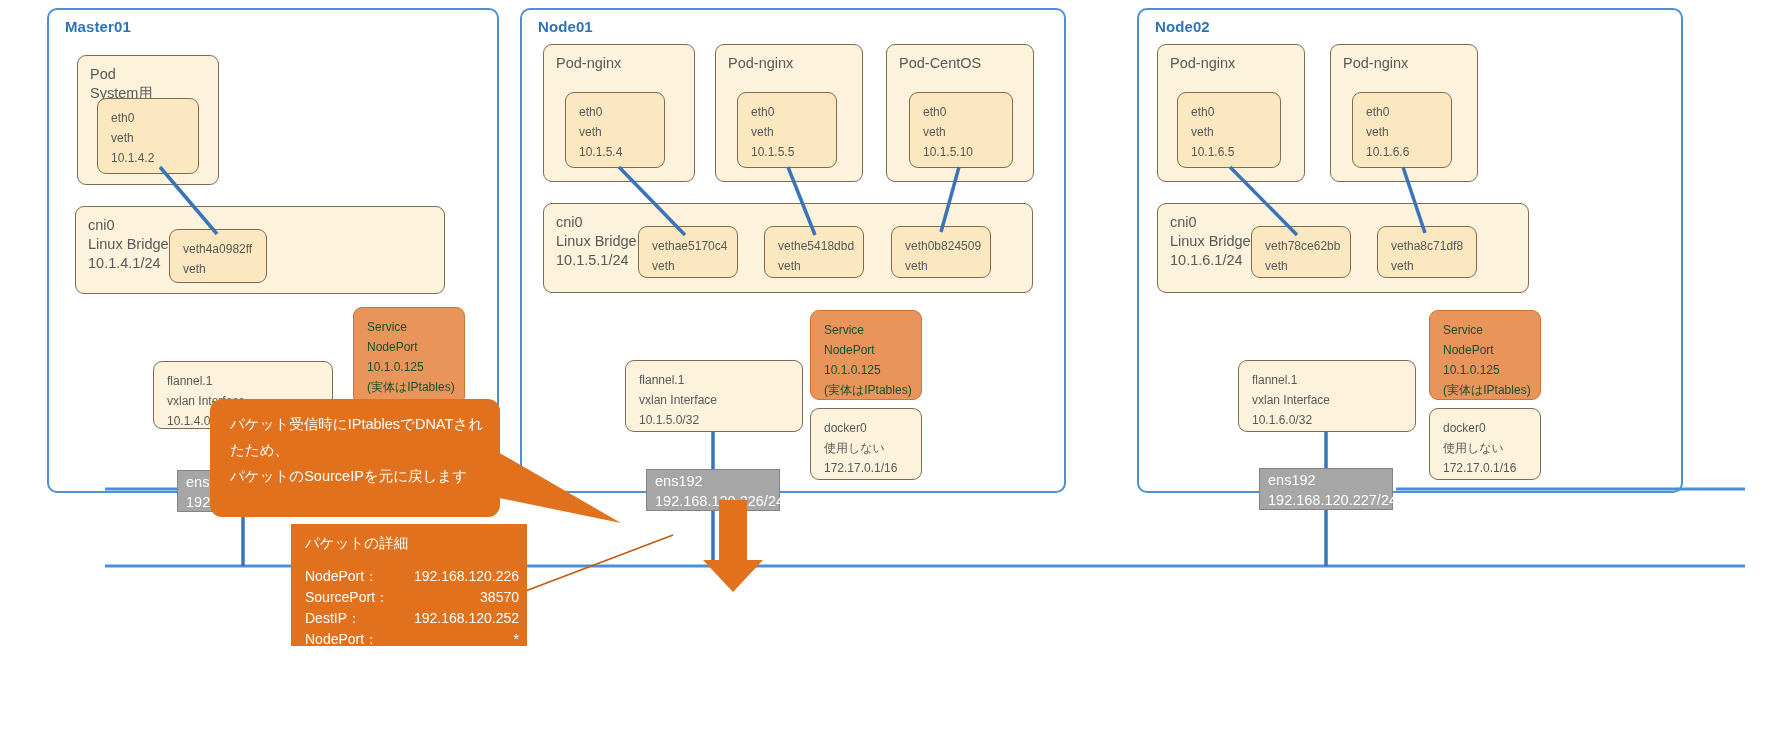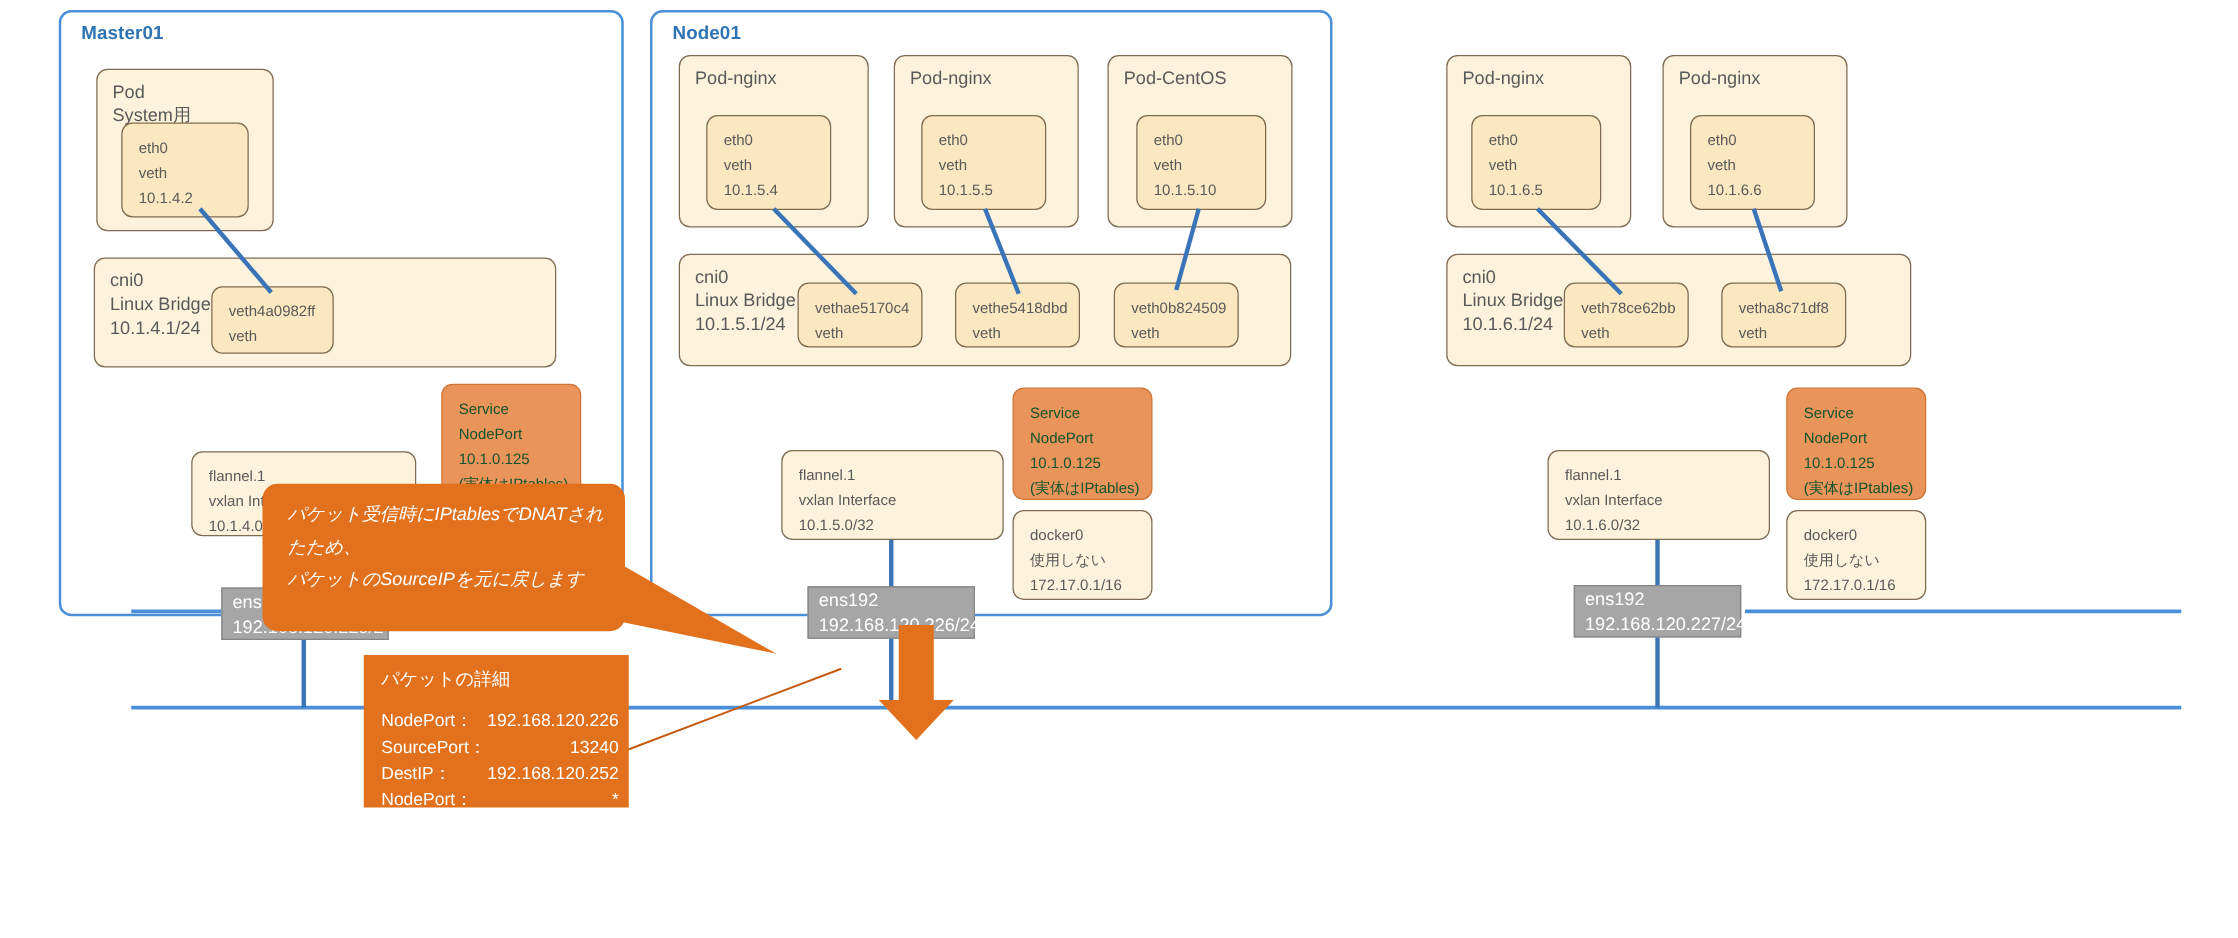--- a/index.html
+++ b/index.html
@@ -284,20 +284,23 @@
     <div class="inner-pad boxtext">flannel.1
 vxlan Interface
 10.1.5.0/32</div>
   </div>
 
   <div class="abs nic" style="left:621px; top:469px; width:134px; height:42px; z-index:20;">
     <div class="inner-pad boxtext" style="top:1px; left:8px;">ens192
 192.168.120.226/24</div>
   </div>
 
+  <div class="abs node-frame" style="left:1112px; top:8px; width:546px; height:485px;">
+    <div class="node-title">Node02</div>
+  </div>
 
   <div class="abs cream" style="left:1132px; top:44px; width:148px; height:138px;">
     <div class="pod-label">Pod-nginx</div>
   </div>
   <div class="abs cream-deep" style="left:1152px; top:92px; width:104px; height:76px;">
     <div class="inner-pad boxtext">eth0
 veth
 10.1.6.5</div>
   </div>
 
@@ -350,38 +353,38 @@
 
   <svg class="layer over">
 
     <g>
       <polygon points="694,500 722,500 722,560 738,560 708,592 678,560 694,560" fill="#e2711d"></polygon>
     </g>
 
     <line x1="466" y1="604" x2="648" y2="535" stroke="#c55a11" stroke-width="1.6"></line>
   </svg>
 
-  <div class="abs callout" style="left:185px; top:387px; width:290px; height:118px;font-style:italic;">
+  <div class="abs callout" style="left:185px; top:399px; width:290px; height:118px;">
     <div class="callout-text boxtext">パケット受信時にIPtablesでDNATされたため、
 パケットのSourceIPを元に戻します</div>
   </div>
   <svg class="layer over" style="z-index:59;">
     <polygon points="452,440 596,523 455,494" fill="#e2711d"></polygon>
   </svg>
 
-  <div class="abs packet" style="left:266px; top:524px; width:212px; height:122px;">
+  <div class="abs packet" style="left:266px; top:524px; width:236px; height:122px;">
     <div class="packet-title">パケットの詳細</div>
     <div class="packet-rows">
       <div class="packet-row">
         <span class="packet-key">NodePort：</span>
         <span class="packet-val">192.168.120.226</span>
       </div>
       <div class="packet-row">
         <span class="packet-key">SourcePort：</span>
-        <span class="packet-val">13240</span>
+        <span class="packet-val">38570</span>
       </div>
       <div class="packet-row">
         <span class="packet-key">DestIP：</span>
         <span class="packet-val">192.168.120.252</span>
       </div>
       <div class="packet-row">
         <span class="packet-key">NodePort：</span>
         <span class="packet-val">*</span>
       </div>
     </div>

